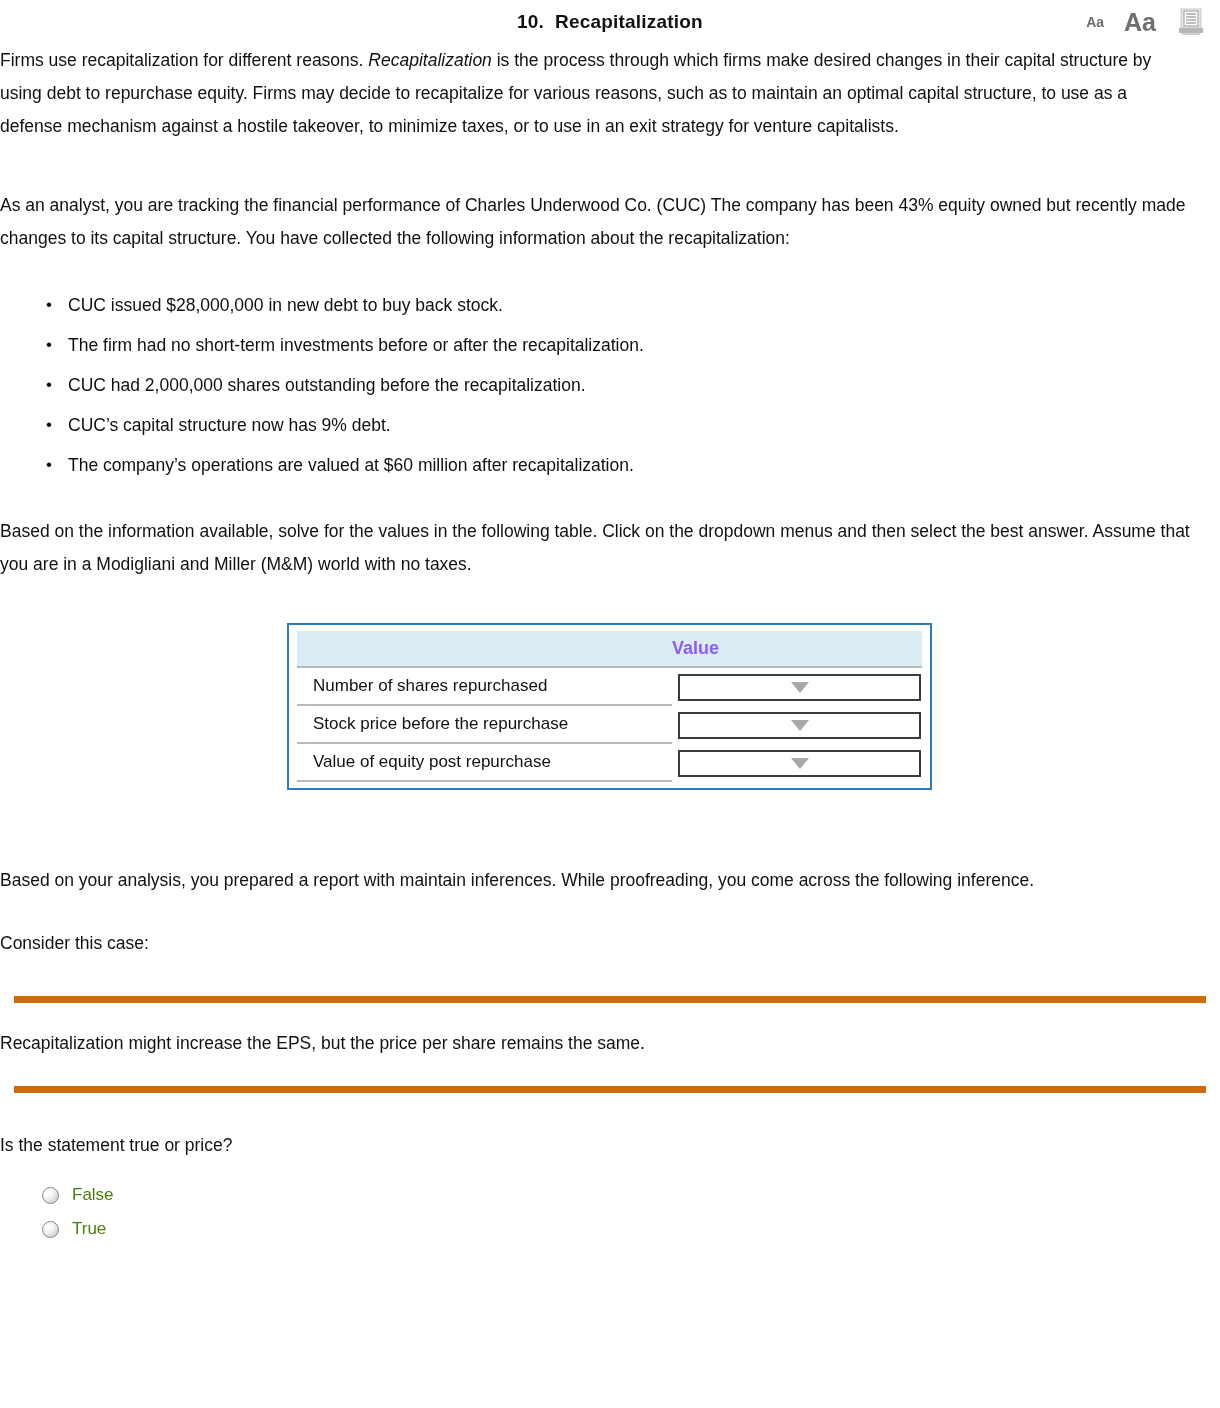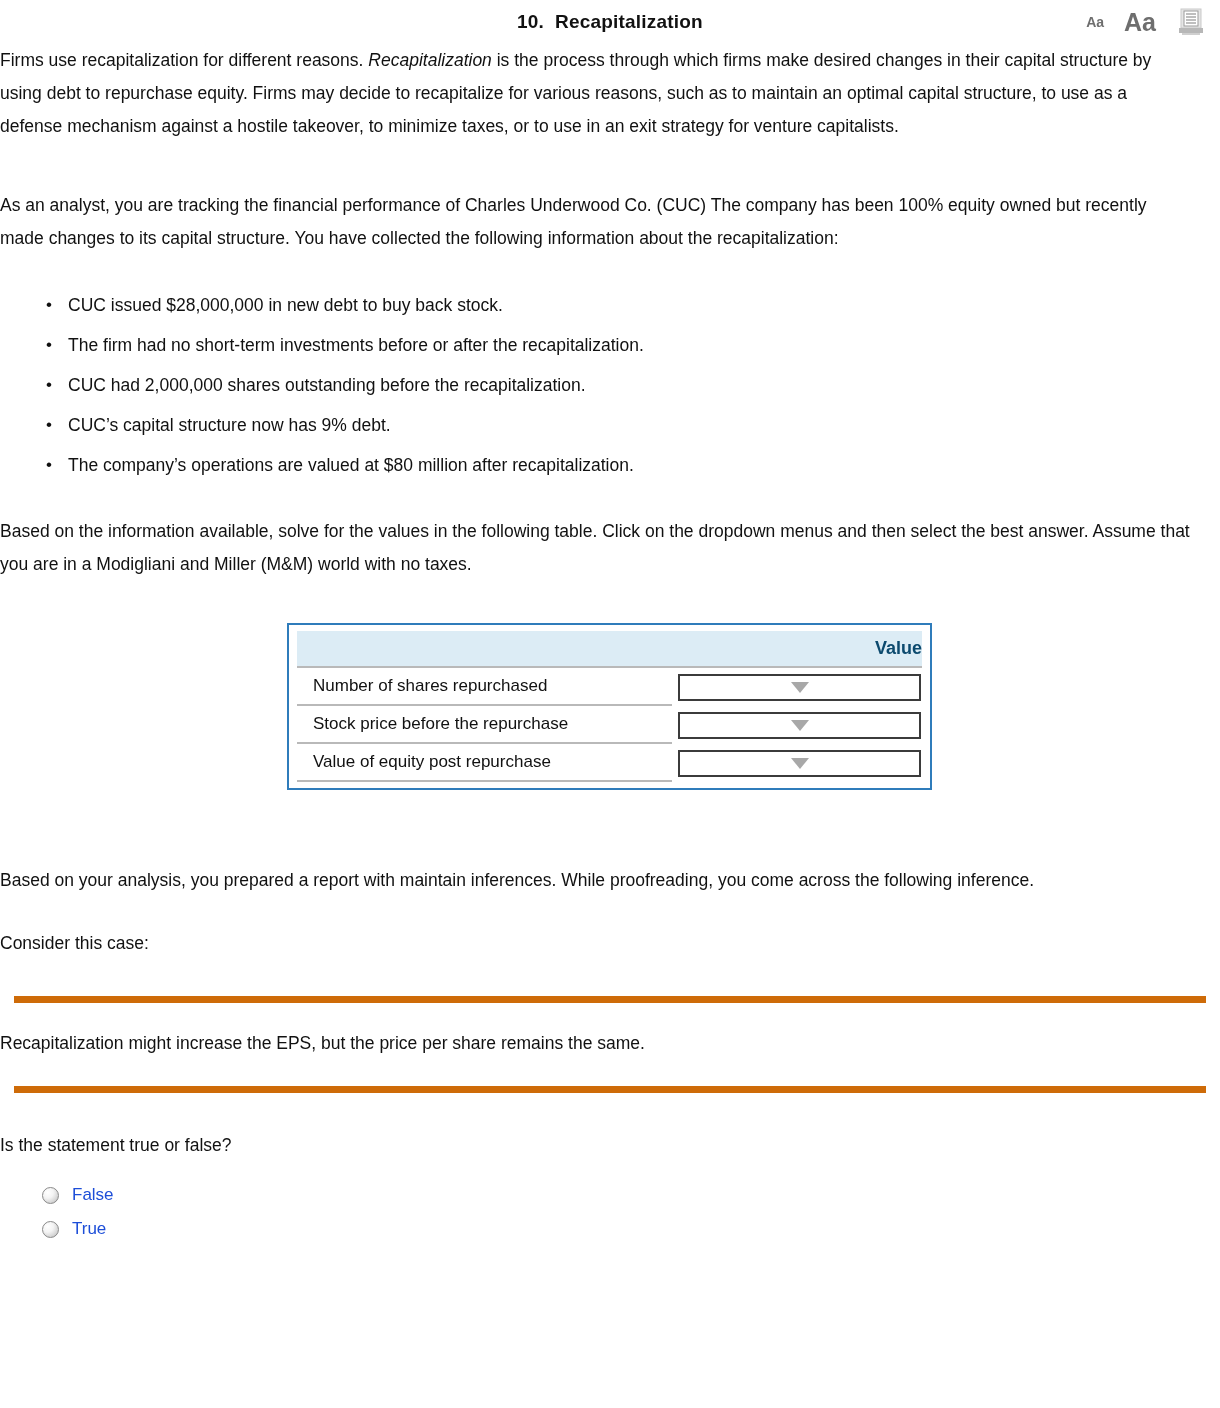--- a/index.html
+++ b/index.html
@@ -108,24 +108,24 @@
     padding: 6px 8px 6px 8px;
   }
   table.valtable th.hdr-blank,
   table.valtable th.hdr-value {
     background: #dcecf5;
     height: 37px;
     padding: 0;
     border-bottom: 2px solid #b9b9b9;
   }
   table.valtable th.hdr-value {
-    color: #0c4a6e;
+    color: #8b5cf6;
     font-size: 18px;
     font-weight: bold;
-    text-align: right;
+    text-align: left;
   }
   table.valtable td.lbl {
     font-size: 17px;
     padding: 8px 0 8px 16px;
     border-bottom: 2px solid #b9b9b9;
     color: #111;
     white-space: nowrap;
     width: 378px;
   }
   table.valtable td.ctl {
@@ -164,21 +164,21 @@
   }
   .radio-dot {
     width: 17px;
     height: 17px;
     border-radius: 50%;
     border: 1px solid #8a8a8a;
     background: radial-gradient(circle at 32% 30%, #ffffff 0%, #f4f4f4 38%, #cfcfcf 78%, #b6b6b6 100%);
     margin-right: 13px;
     flex: none;
   }
-  .radio-label { font-size: 17px; color: #1d4ed8; }
+  .radio-label { font-size: 17px; color: #4d7c0f; }
 </style>
 </head>
 <body>
 
 <div class="header">
   <span class="qtitle">10.  Recapitalization</span>
 
   <div class="header-tools">
     <span class="aa-small">Aa</span>
     <span class="aa-large">Aa</span>
@@ -196,30 +196,30 @@
     </span>
   </div>
 </div>
 
 <div class="content">
 
   <p class="para"><span>Firms use recapitalization for different reasons. </span><em>Recapitalization</em><span> is the process through which firms make desired changes in their capital structure by using debt to repurchase equity. Firms may decide to recapitalize for various reasons, such as to maintain an optimal capital structure, to use as a defense mechanism against a hostile takeover, to minimize taxes, or to use in an exit strategy for venture capitalists.</span></p>
 
   <div class="gap-lg"></div>
 
-  <p class="para">As an analyst, you are tracking the financial performance of Charles Underwood Co. (CUC) The company has been 100% equity owned but recently made changes to its capital structure. You have collected the following information about the recapitalization:</p>
+  <p class="para">As an analyst, you are tracking the financial performance of Charles Underwood Co. (CUC) The company has been 43% equity owned but recently made changes to its capital structure. You have collected the following information about the recapitalization:</p>
 
   <div class="gap-md"></div>
 
   <ul class="bullets">
     <li>CUC issued $28,000,000 in new debt to buy back stock.</li>
     <li>The firm had no short-term investments before or after the recapitalization.</li>
     <li>CUC had 2,000,000 shares outstanding before the recapitalization.</li>
     <li>CUC’s capital structure now has 9% debt.</li>
-    <li>The company’s operations are valued at $80 million after recapitalization.</li>
+    <li>The company’s operations are valued at $60 million after recapitalization.</li>
   </ul>
 
   <div class="gap-md"></div>
 
   <p class="para">Based on the information available, solve for the values in the following table. Click on the dropdown menus and then select the best answer. Assume that you are in a Modigliani and Miller (M&amp;M) world with no taxes.</p>
 
   <div style="height:42px"></div>
 
   <div class="table-wrap">
     <table class="valtable">
@@ -277,21 +277,21 @@
 <div class="content">
   <div style="height:24px"></div>
   <p class="para">Recapitalization might increase the EPS, but the price per share remains the same.</p>
   <div style="height:26px"></div>
 </div>
 
 <div class="orange-rule"></div>
 
 <div class="content">
   <div style="height:36px"></div>
-  <p class="para">Is the statement true or false?</p>
+  <p class="para">Is the statement true or price?</p>
   <div style="height:16px"></div>
 
   <div class="radio-list">
     <div class="radio-row">
       <span class="radio-dot"></span>
       <span class="radio-label">False</span>
     </div>
     <div class="radio-row">
       <span class="radio-dot"></span>
       <span class="radio-label">True</span>

